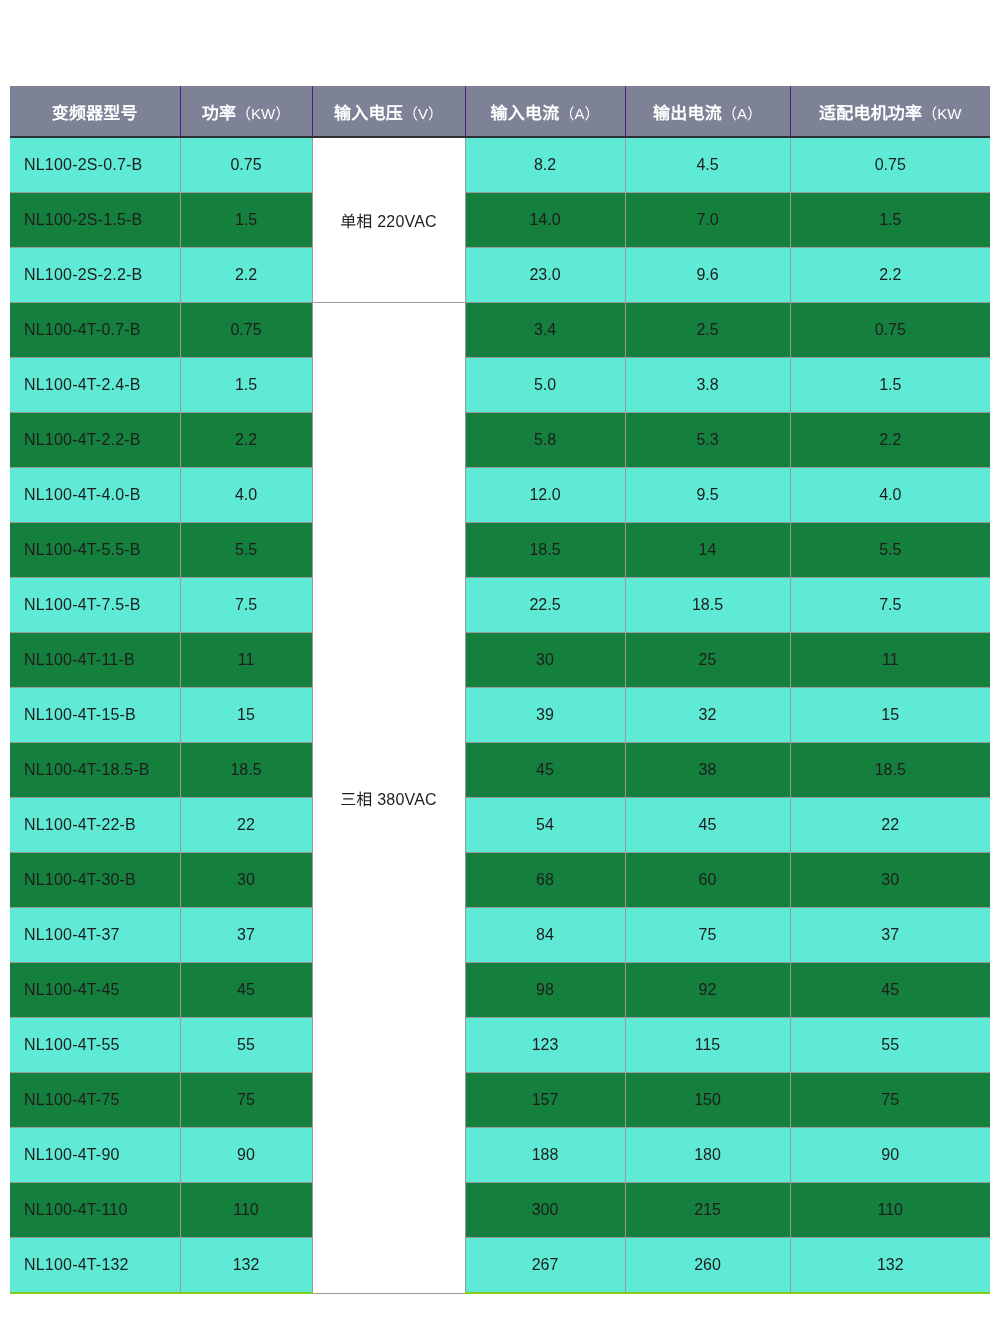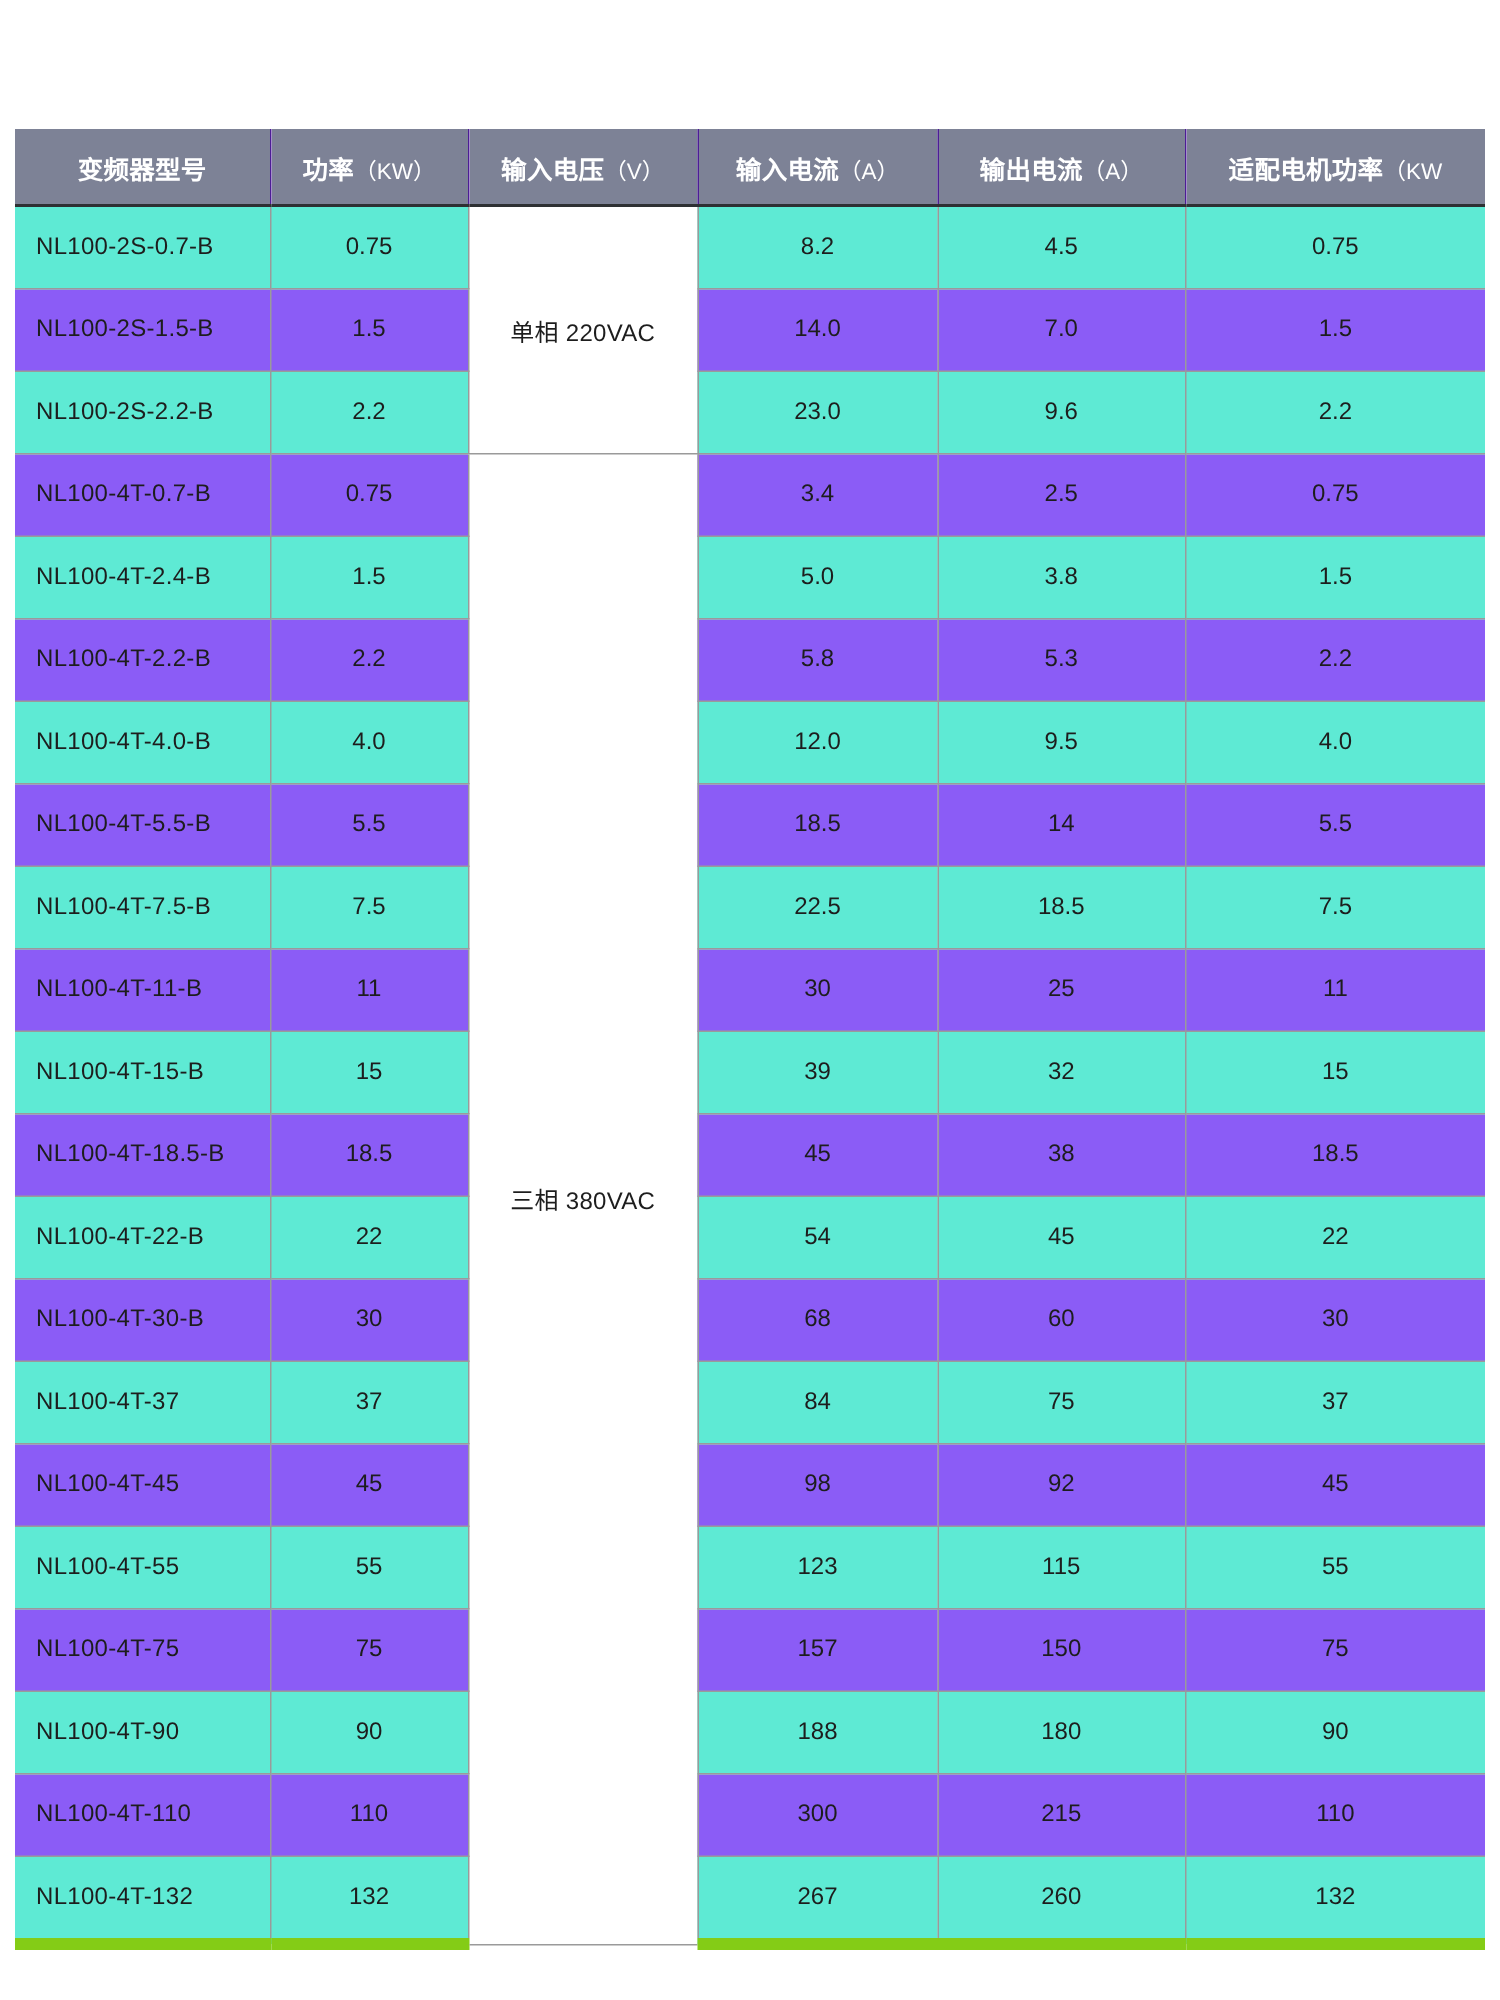--- a/index.html
+++ b/index.html
@@ -108,28 +108,28 @@
   }
   tbody td.voltage {
     text-align: center;
     vertical-align: middle;
     background: #ffffff !important;
     font-size: 16px;
     letter-spacing: 0.2px;
   }
 
   tbody tr.shade td {
-    background: #8b5cf6;
+    background: #15803d;
   }
   tbody tr.plain td {
     background: #5eead4;
   }
 
   tbody tr.last-row td {
-    border-bottom: 8px solid #84cc16;
+    border-bottom: 2px solid #84cc16;
   }
 
   
   .note {
     position: absolute;
     left: 12px;
     top: 1290px;
     font-size: 15px;
     color: #1d1d1d;
     line-height: 22px;

